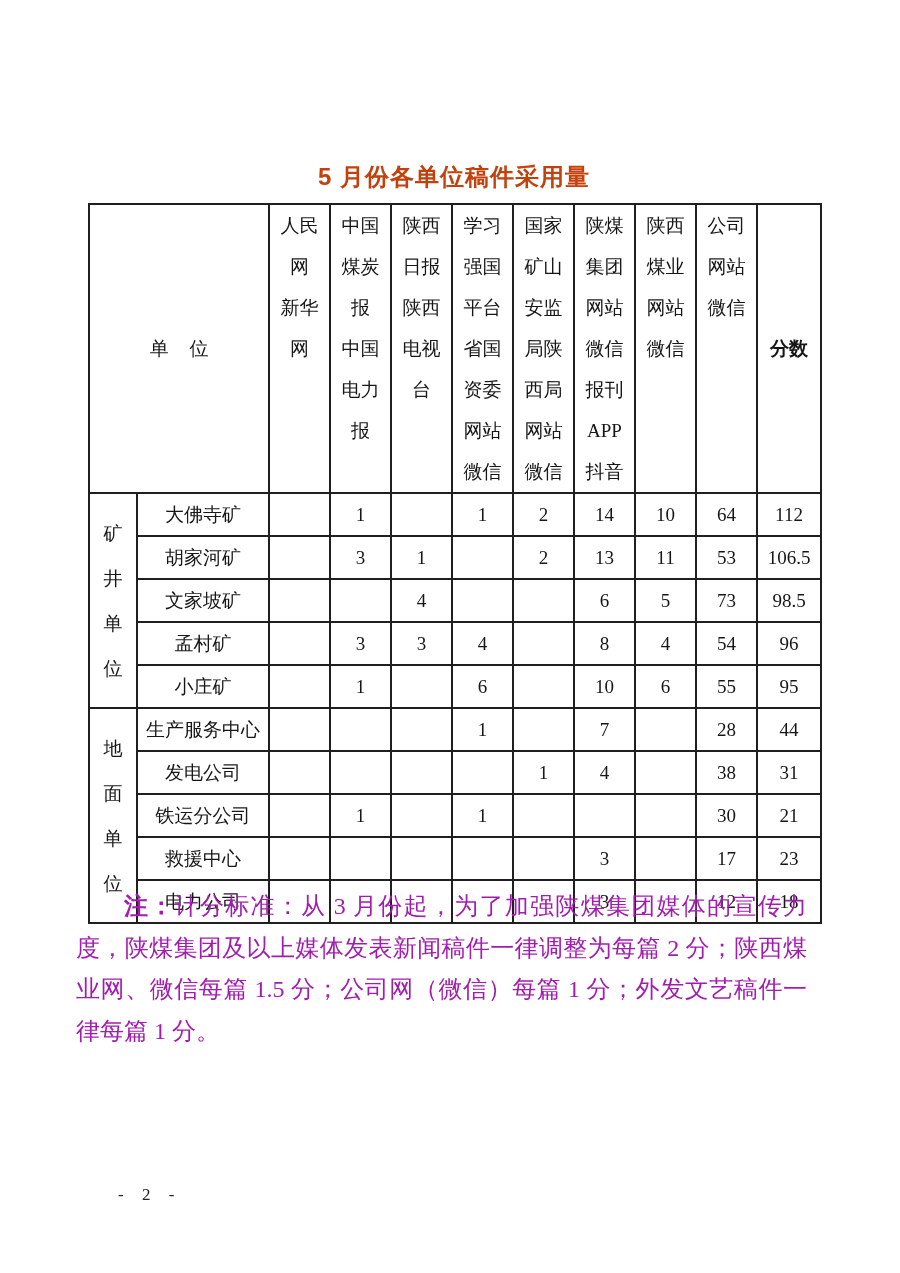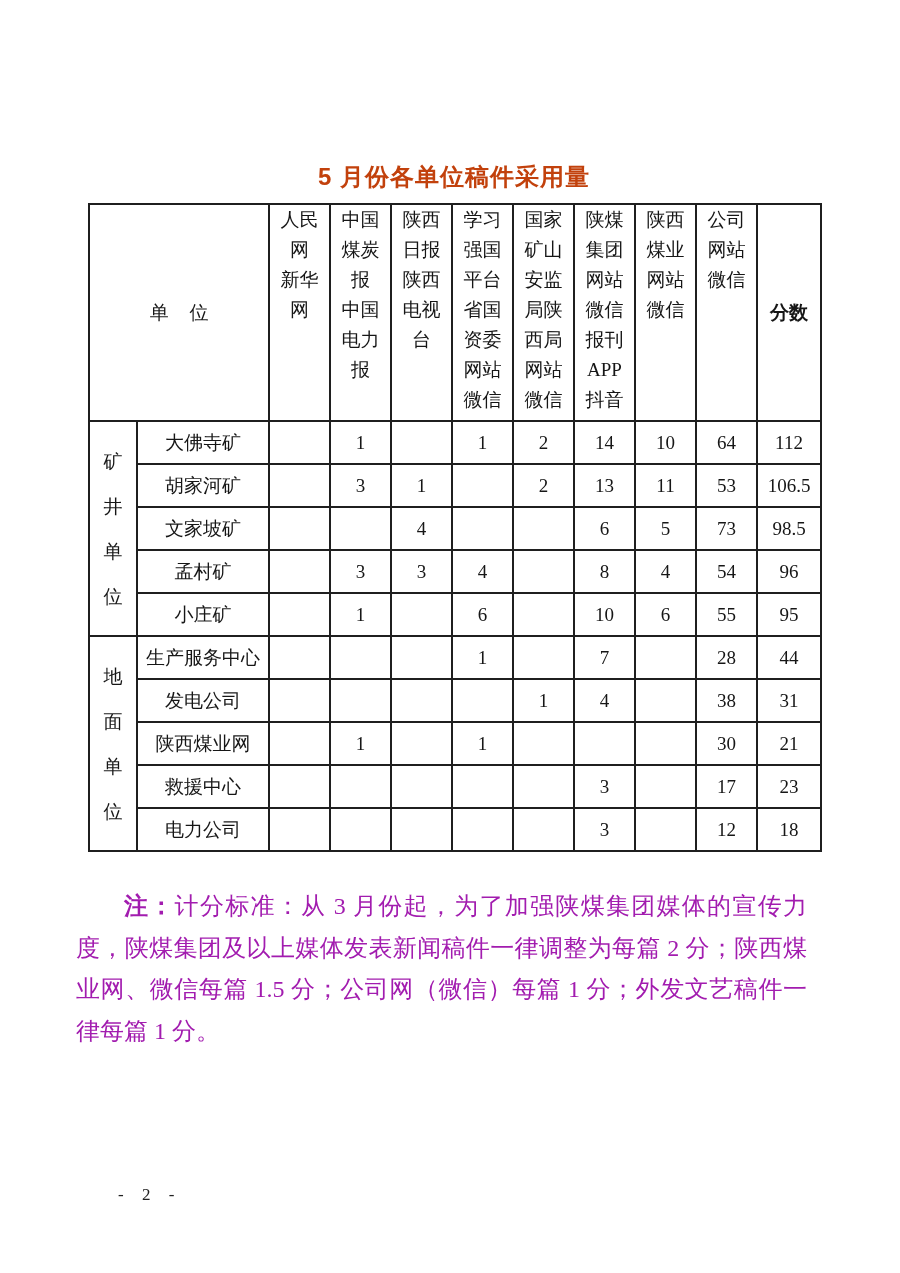--- a/index.html
+++ b/index.html
@@ -45,21 +45,21 @@
   tr.header-row { height: 217px; }
   tr.data-row { height: 43px; }
   td.unit-head {
     vertical-align: middle;
     letter-spacing: 8px;
     text-indent: 8px;
   }
   td.media-head {
     vertical-align: top;
     padding-top: 12px;
-    line-height: 30px;
+    line-height: 41px;
     white-space: pre-line;
   }
   td.score-head { vertical-align: middle; font-weight: bold; }
   td.group-label {
     vertical-align: middle;
     line-height: 45px;
     white-space: pre-line;
   }
   td.unit-name { vertical-align: middle; }
   td.val { vertical-align: middle; }
@@ -239,21 +239,21 @@
     <td class="val"></td>
     <td class="val"></td>
     <td class="val"></td>
     <td class="val">1</td>
     <td class="val">4</td>
     <td class="val"></td>
     <td class="val">38</td>
     <td class="val">31</td>
   </tr>
   <tr class="data-row">
-    <td class="unit-name">陕西煤业网</td>
+    <td class="unit-name">铁运分公司</td>
     <td class="val"></td>
     <td class="val">1</td>
     <td class="val"></td>
     <td class="val">1</td>
     <td class="val"></td>
     <td class="val"></td>
     <td class="val"></td>
     <td class="val">30</td>
     <td class="val">21</td>
   </tr>

